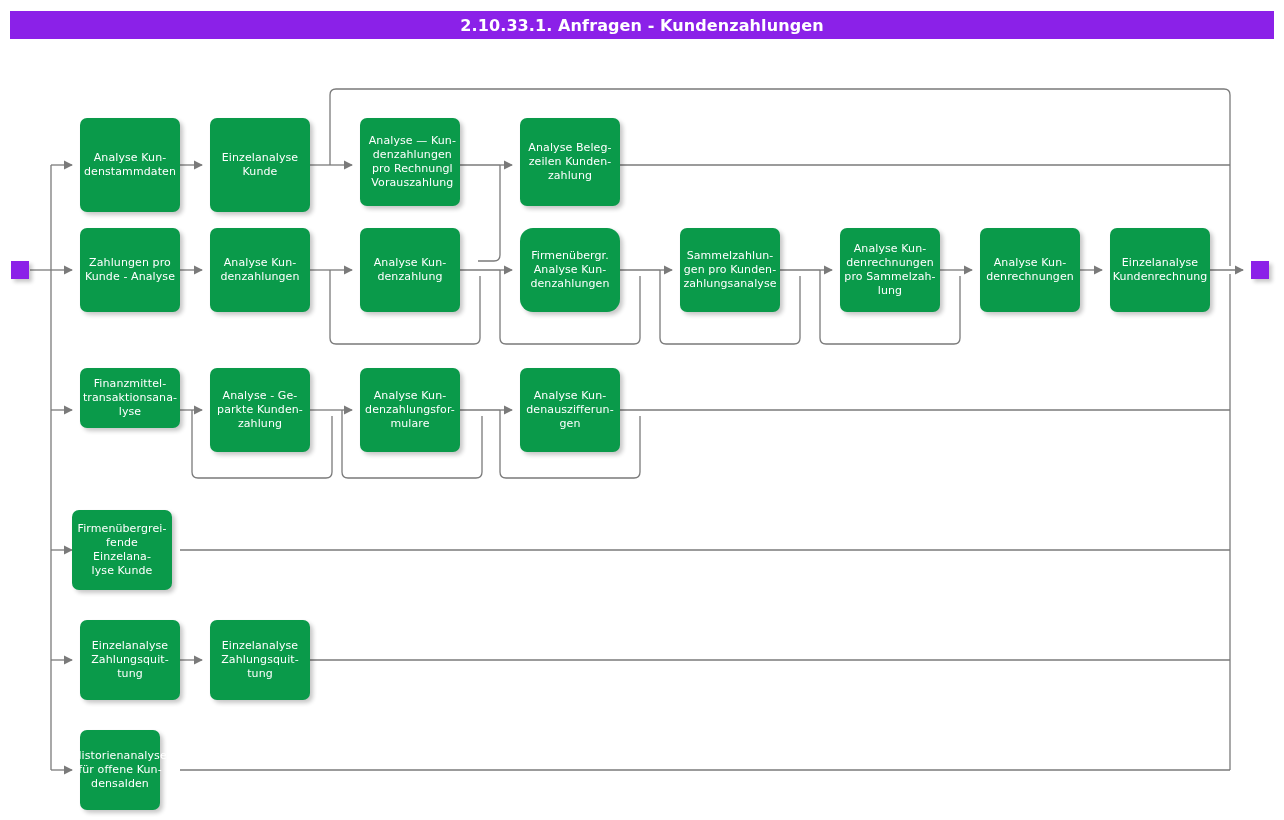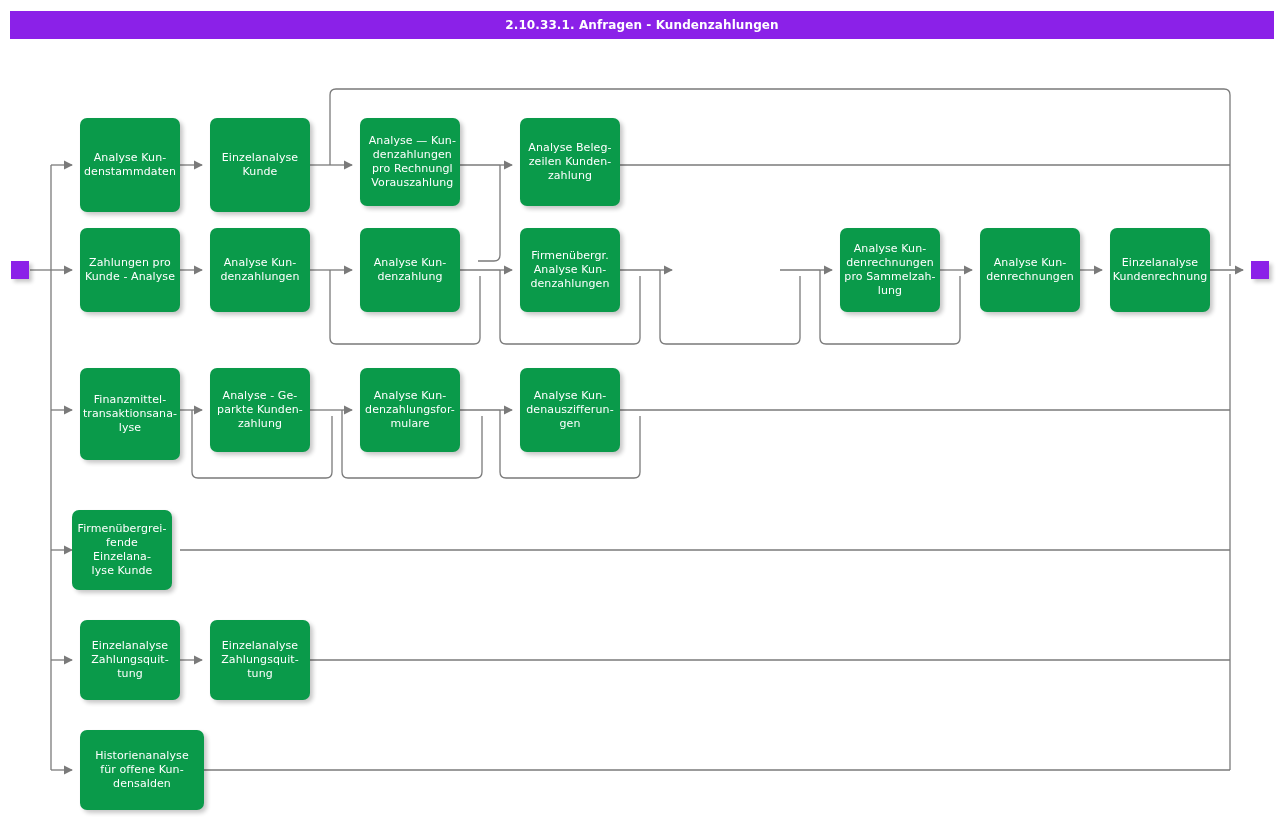--- a/index.html
+++ b/index.html
@@ -24,21 +24,21 @@
     top: 11px;
     width: 1264px;
     height: 28px;
     background: #8B21E8;
     display: flex;
     align-items: center;
     justify-content: center;
   }
   #title-bar .title-text {
     color: #ffffff;
-    font-size: 12px;
+    font-size: 16px;
     font-weight: bold;
     font-family: "DejaVu Sans", sans-serif;
     letter-spacing: 0.1px;
   }
   
   #edges {
     position: absolute;
     left: 0;
     top: 0;
     width: 1284px;
@@ -182,41 +182,46 @@
 Kunde - Analyse</span>
   </div>
   <div class="node" style="left:210px; top:228px; width:100px; height:84px;">
     <span class="node-label">Analyse Kun-
 denzahlungen</span>
   </div>
   <div class="node" style="left:360px; top:228px; width:100px; height:84px;">
     <span class="node-label">Analyse Kun-
 denzahlung</span>
   </div>
-  <div class="node" style="left:520px; top:228px; width:100px; height:84px;">
+  <div class="node" style="left:520px; top:228px; width:100px; height:84px;border-radius:13px;">
     <span class="node-label">Firmenübergr.
 Analyse Kun-
 denzahlungen</span>
   </div>
+  <div class="node" style="left:680px; top:228px; width:100px; height:84px;">
+    <span class="node-label">Sammelzahlun-
+gen pro Kunden-
+zahlungsanalyse</span>
+  </div>
   <div class="node" style="left:840px; top:228px; width:100px; height:84px;">
     <span class="node-label">Analyse Kun-
 denrechnungen
 pro Sammelzah-
 lung</span>
   </div>
   <div class="node" style="left:980px; top:228px; width:100px; height:84px;">
     <span class="node-label">Analyse Kun-
 denrechnungen</span>
   </div>
   <div class="node" style="left:1110px; top:228px; width:100px; height:84px;">
     <span class="node-label">Einzelanalyse
 Kundenrechnung</span>
   </div>
 
-  <div class="node" style="left:80px; top:368px; width:100px; height:92px;">
+  <div class="node" style="left:80px; top:368px; width:100px; height:60px;">
     <span class="node-label">Finanzmittel-
 transaktionsana-
 lyse</span>
   </div>
   <div class="node" style="left:210px; top:368px; width:100px; height:84px;align-items:center;">
     <span class="node-label">Analyse - Ge-
 parkte Kunden-
 zahlung</span>
   </div>
   <div class="node" style="left:360px; top:368px; width:100px; height:84px;">
@@ -240,19 +245,19 @@
     <span class="node-label">Einzelanalyse
 Zahlungsquit-
 tung</span>
   </div>
   <div class="node" style="left:210px; top:620px; width:100px; height:80px;">
     <span class="node-label">Einzelanalyse
 Zahlungsquit-
 tung</span>
   </div>
 
-  <div class="node" style="left:80px; top:730px; width:124px; height:80px;">
+  <div class="node" style="left:80px; top:730px; width:80px; height:80px;">
     <span class="node-label">Historienanalyse
 für offene Kun-
 densalden</span>
   </div>
 
 </div>
 
 </body></html>

